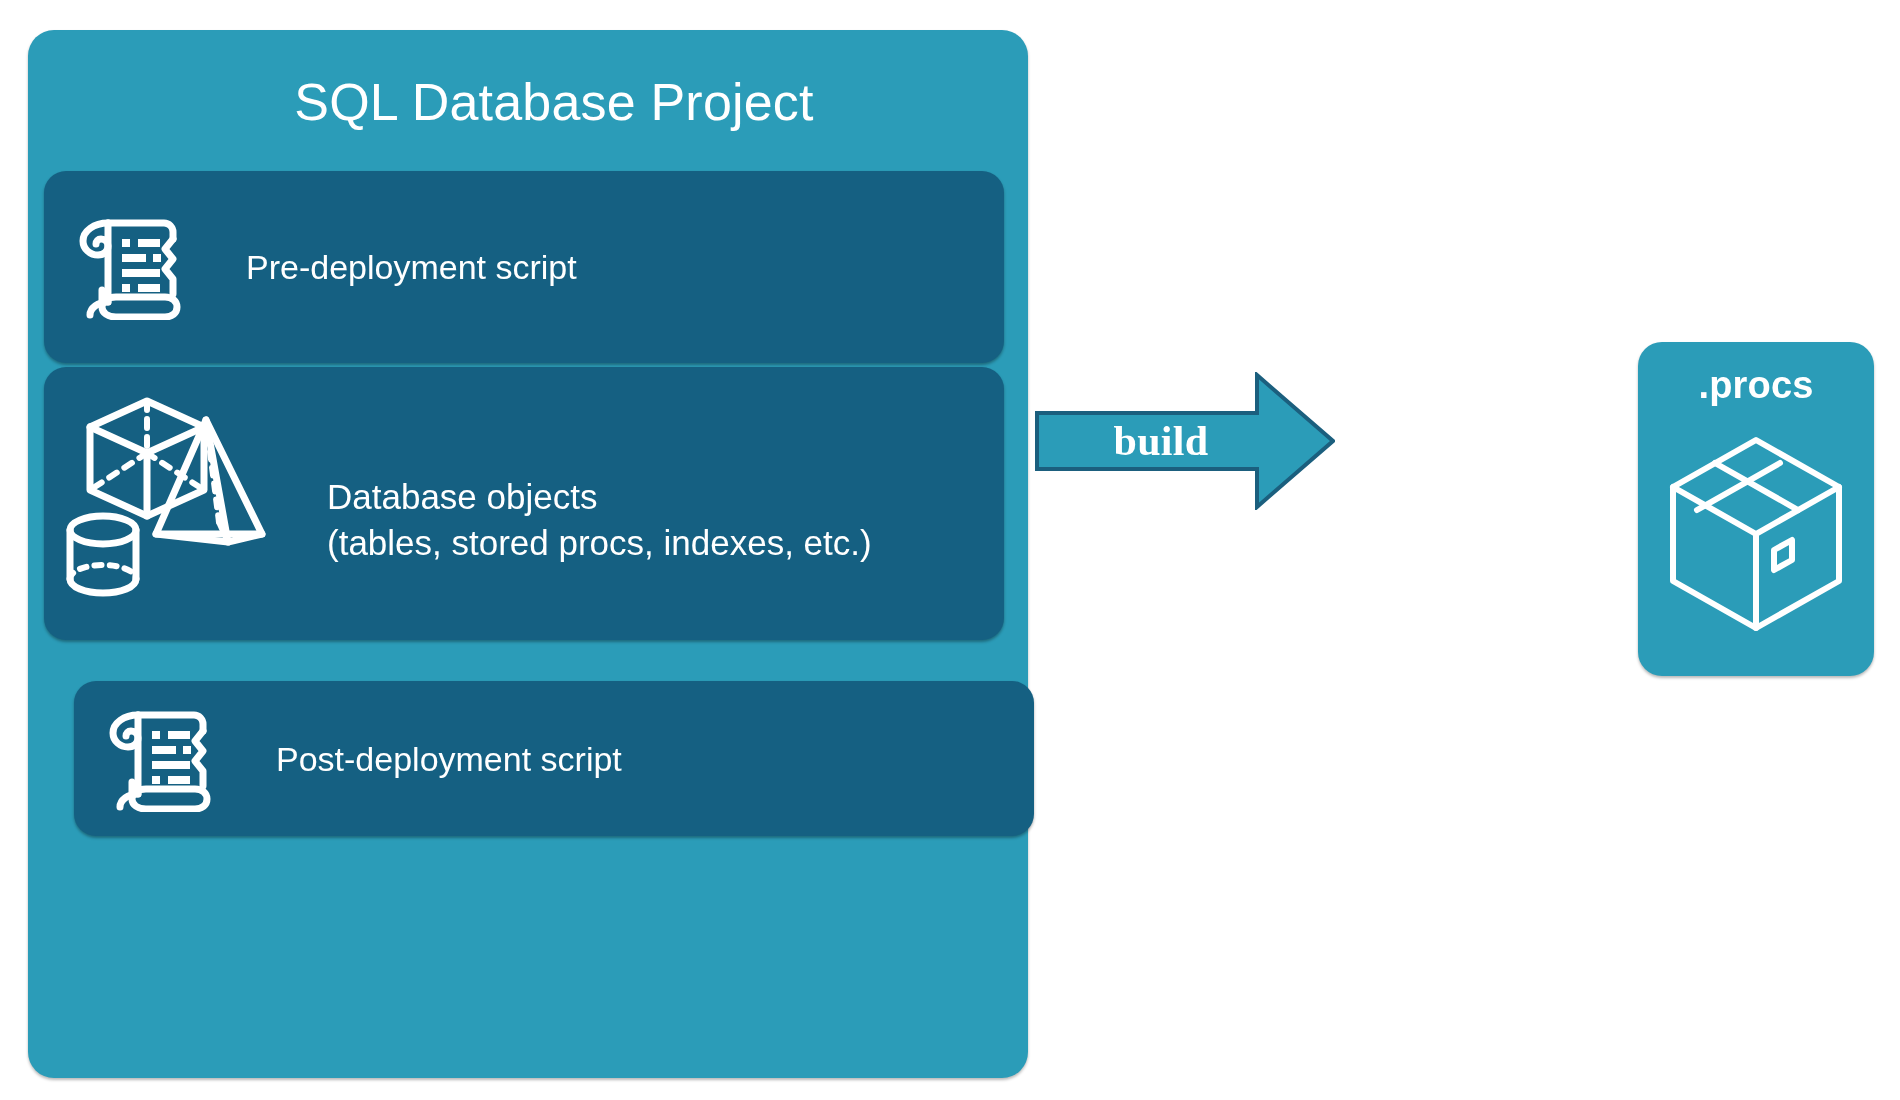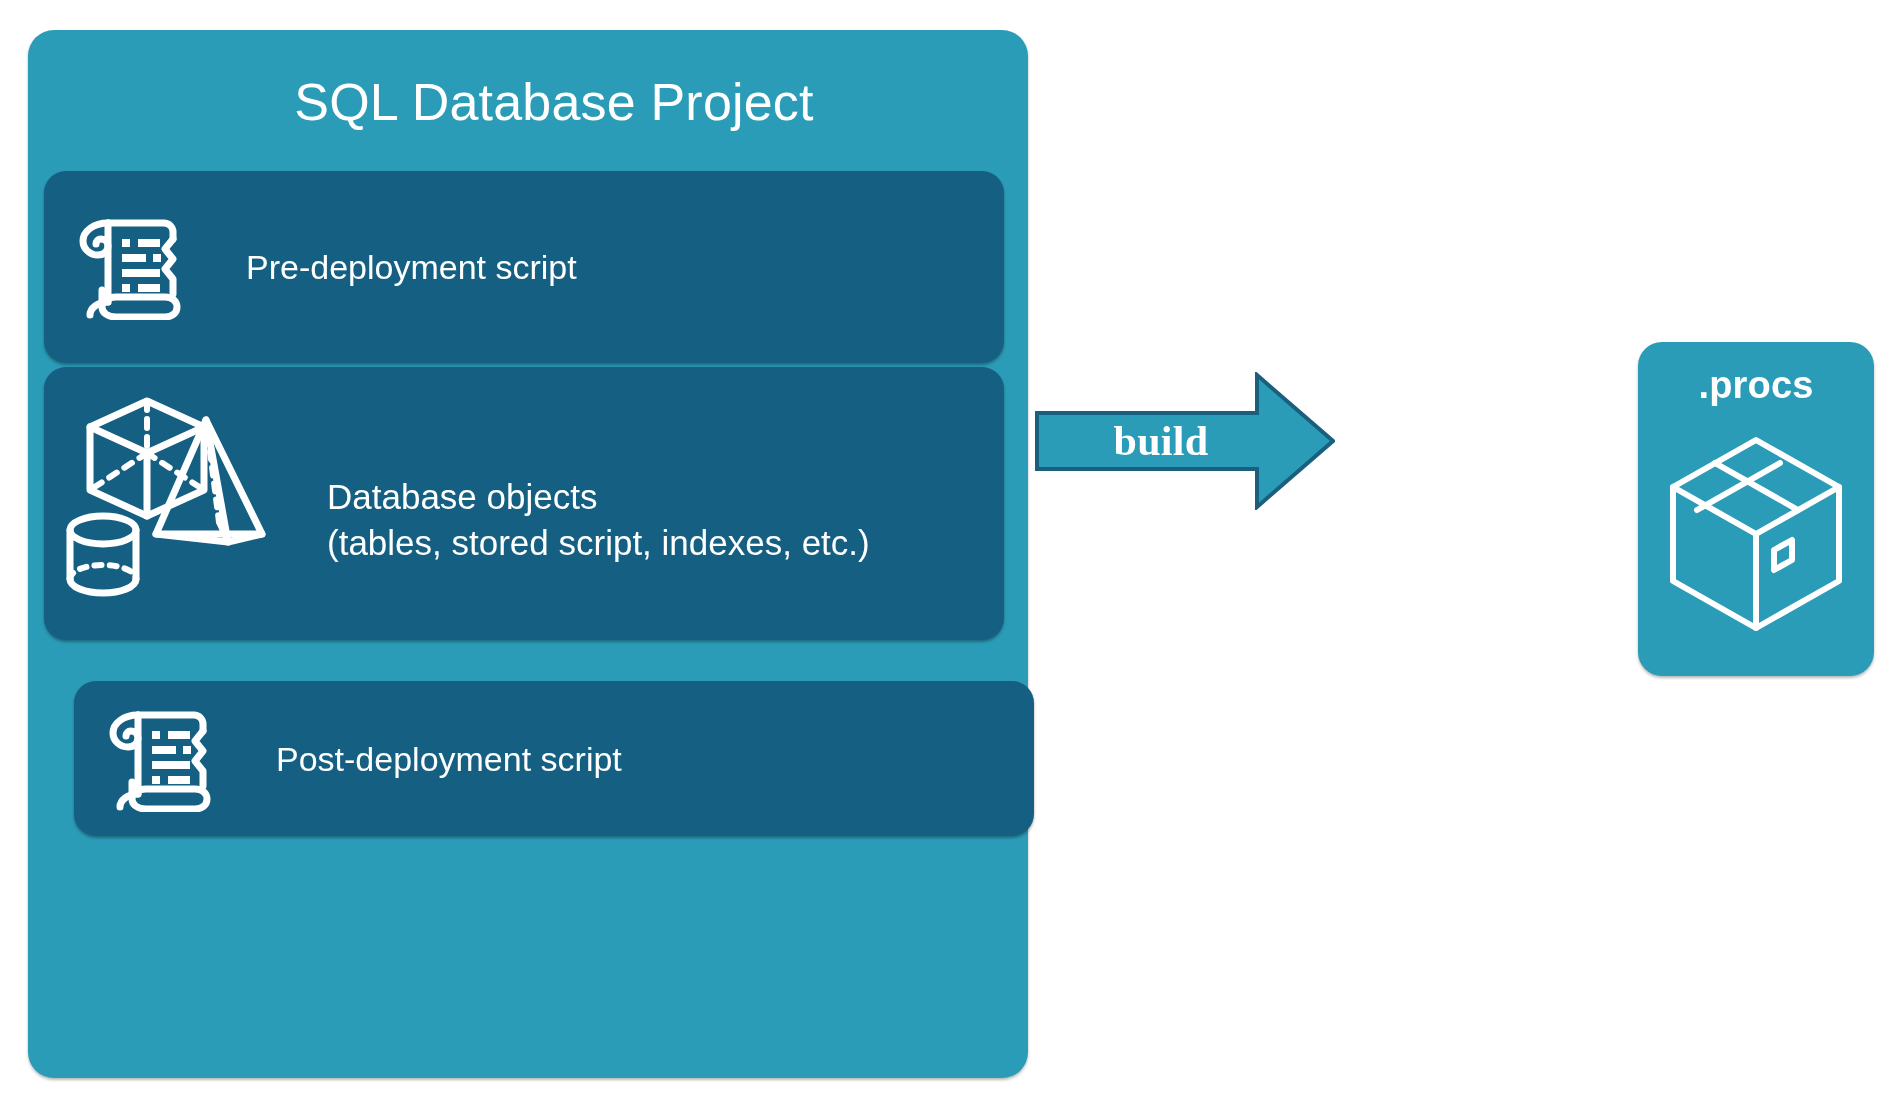--- a/index.html
+++ b/index.html
@@ -208,21 +208,21 @@
             <ellipse cx="47" cy="148" rx="33" ry="14"></ellipse>
             <path d="M14 148 L14 197"></path>
             <path d="M80 148 L80 197"></path>
             <path d="M14 197 C14 205 29 211 47 211 C65 211 80 205 80 197"></path>
             <g stroke-dasharray="7 8" stroke-width="6">
               <path d="M14 197 C14 189 29 183 47 183 C65 183 80 189 80 197"></path>
             </g>
           </g>
         </svg>
       </span>
-      <span class="card-label label-obj"><span>Database objects</span><br><span>(tables, stored script, indexes, etc.)</span></span>
+      <span class="card-label label-obj"><span>Database objects</span><br><span>(tables, stored procs, indexes, etc.)</span></span>
     </div>
 
     <div class="card card-post">
       <span class="card-icon">
         <svg width="118" height="110" viewBox="0 0 118 110" fill="none" stroke="#ffffff" stroke-width="7" stroke-linecap="round" stroke-linejoin="round">
           <path d="M36 13 C22 13 11 21 11 31 C11 39 18 45 26 45 C32 45 36 41 36 36 C36 32 33 29 29 29 C26 29 24 31 24 34"></path>
           <path d="M36 13 L36 92"></path>
           <path d="M36 13 L92 13 C97 13 101 17 101 22 L101 29"></path>
           <path d="M101 29 L93 39 L101 49 L93 59 L101 69 L101 84"></path>
           <path d="M36 92 C26 92 18 98 18 105"></path>

